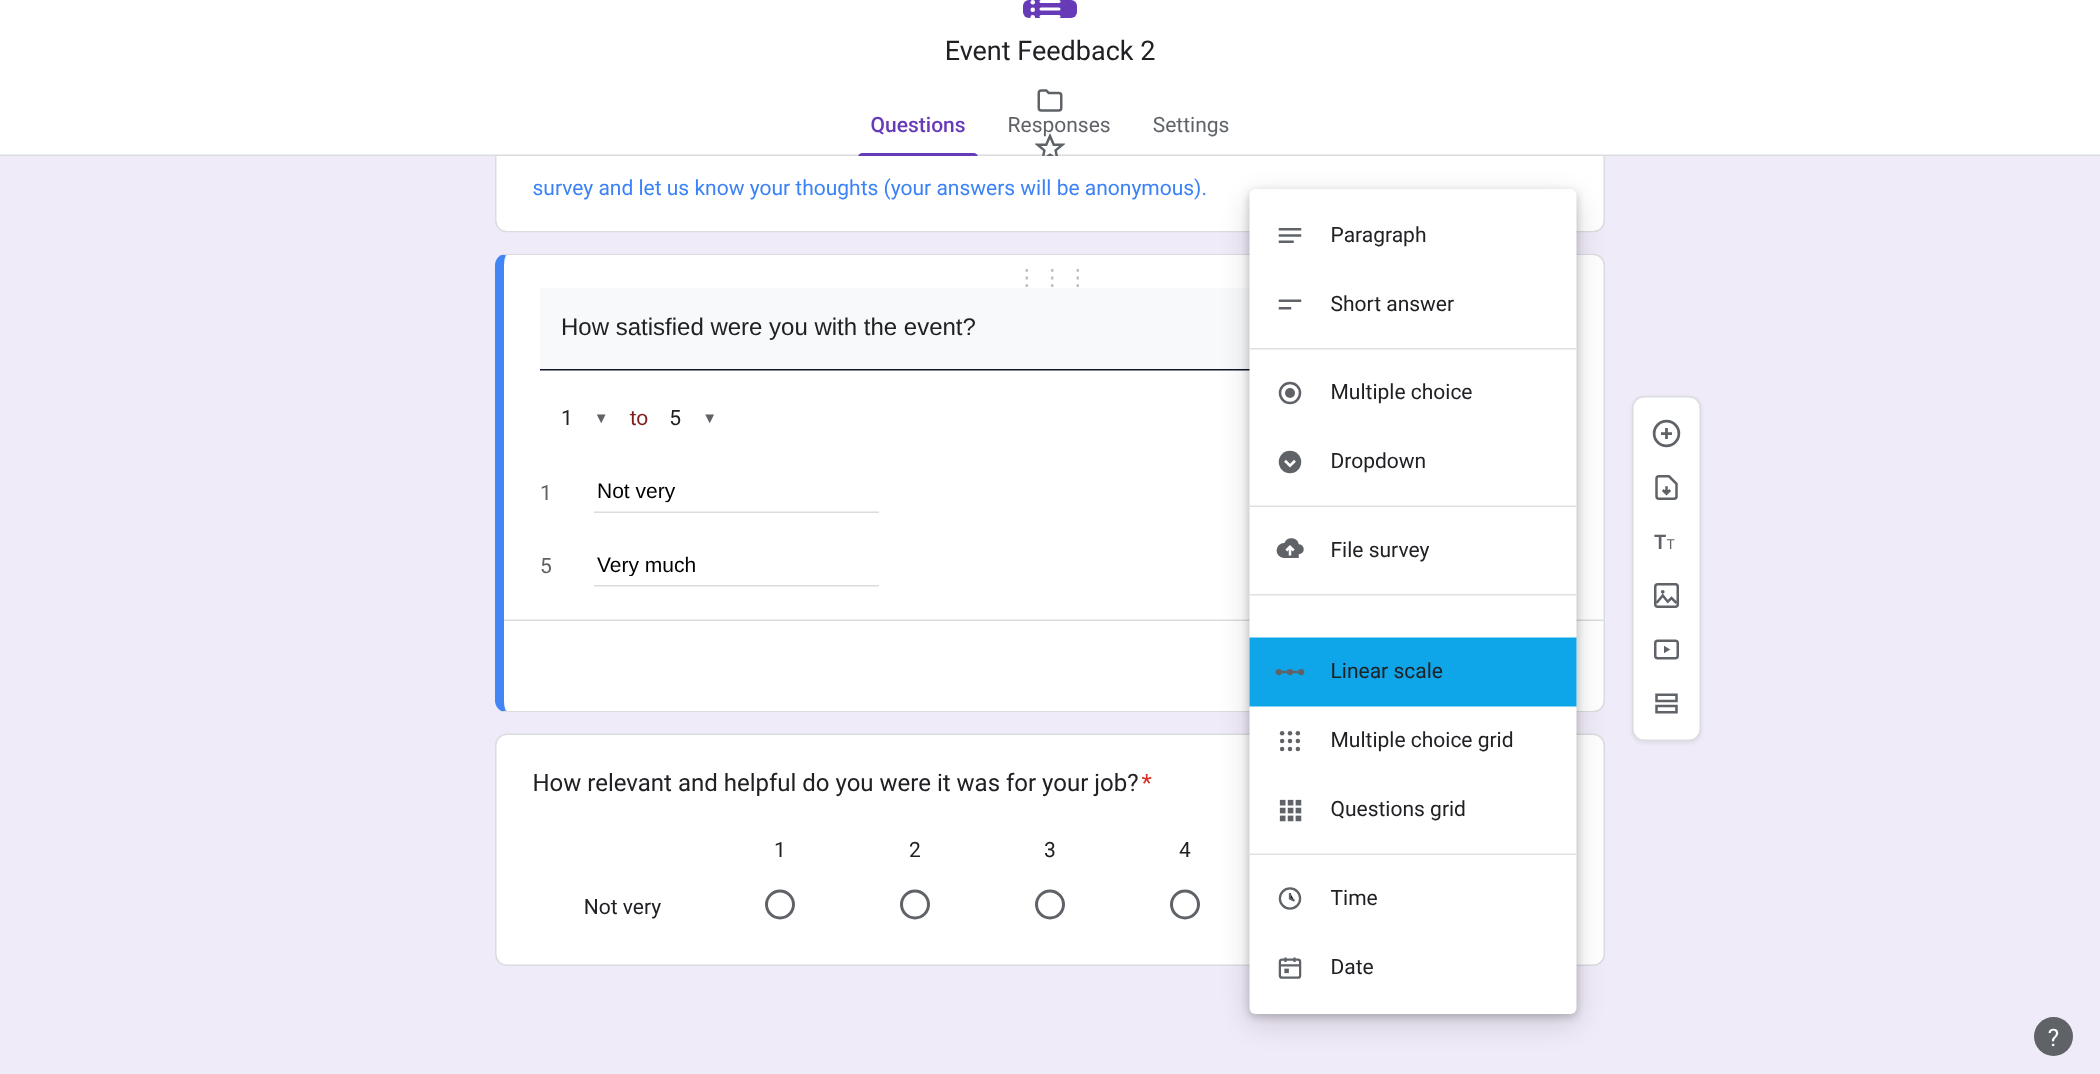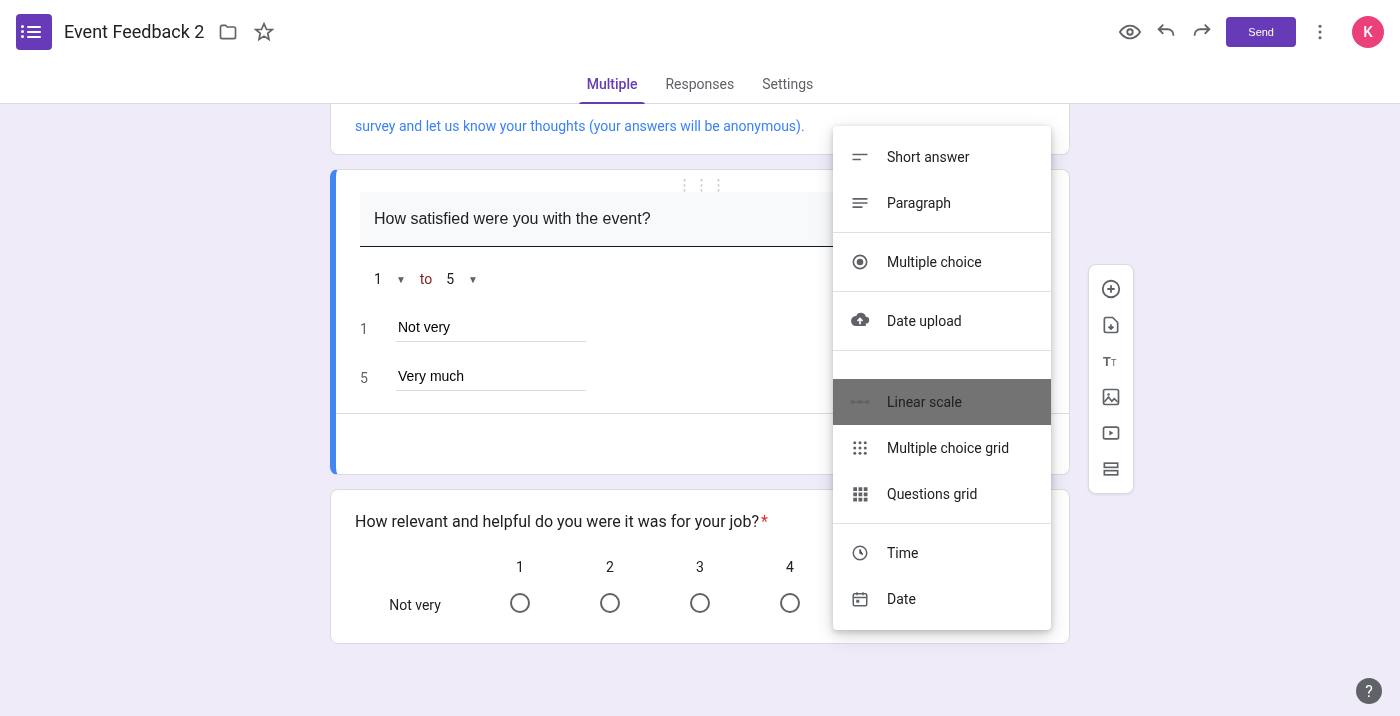--- a/index.html
+++ b/index.html
@@ -10,20 +10,21 @@
       overflow-x: hidden;
     }
     .header {
       display: flex;
       align-items: center;
       background: #fff;
       height: 64px;
       padding: 0 16px;
       border-bottom: 1px solid transparent;
       gap: 12px;
+      flex-direction: column;
     }
     .logo {
       width: 36px; height: 36px;
       background: #673ab7;
       border-radius: 4px;
       display: flex; align-items: center; justify-content: center;
       position: relative;
     }
     .logo::before {
       content: "";
@@ -245,21 +246,21 @@
       z-index: 100;
     }
     .menu-item {
       display: flex;
       align-items: center;
       gap: 16px;
       padding: 12px 16px;
       font-size: 14px;
       cursor: pointer;
     }
-    .menu-item.selected { background: #737373; margin-top: 28px; }
+    .menu-item.selected { background: #0ea5e9; margin-top: 28px; }
     .menu-icon { width: 22px; height: 22px; color: #5f6368; display:flex; align-items:center; justify-content:center; }
     .menu-divider { height: 1px; background: #e0e0e0; margin: 6px 0; }
 
     
     .side-toolbar {
       position: absolute;
       top: 160px;
       left: 1088px;
       width: 46px;
       background: #fff;
@@ -334,21 +335,21 @@
     <svg width="20" height="20" viewBox="0 0 24 24">
         <circle cx="12" cy="5" r="1.8" fill="currentColor"></circle>
         <circle cx="12" cy="12" r="1.8" fill="currentColor"></circle>
         <circle cx="12" cy="19" r="1.8" fill="currentColor"></circle>
       </svg>
   </div>
   <div class="avatar">K</div>
 </div>
 
 <div class="tabs">
-  <div class="tab active">Multiple</div>
+  <div class="tab active">Questions</div>
   <div class="tab">Responses</div>
   <div class="tab">Settings</div>
 </div>
 
 <div class="canvas">
   <div class="form-wrap">
 
     <div class="card desc-card">
       <div class="desc-text">survey and let us know your thoughts (your answers will be anonymous).</div>
     </div>
@@ -418,52 +419,61 @@
         <div class="scale-label">Very much</div>
       </div>
     </div>
 
   </div>
 
   <div class="type-menu">
     <div class="menu-item">
       <div class="menu-icon">
         <svg width="20" height="20" viewBox="0 0 24 24">
+            <path stroke="currentColor" stroke-width="2" d="M3 7h18M3 12h18M3 17h12"></path>
+          </svg>
+      </div>
+      <span>Paragraph</span>
+    </div>
+    <div class="menu-item">
+      <div class="menu-icon">
+        <svg width="20" height="20" viewBox="0 0 24 24">
             <path stroke="currentColor" stroke-width="2" d="M3 9h18M3 15h10"></path>
           </svg>
       </div>
       <span>Short answer</span>
-    </div>
-    <div class="menu-item">
-      <div class="menu-icon">
-        <svg width="20" height="20" viewBox="0 0 24 24">
-            <path stroke="currentColor" stroke-width="2" d="M3 7h18M3 12h18M3 17h12"></path>
-          </svg>
-      </div>
-      <span>Paragraph</span>
     </div>
     <div class="menu-divider"></div>
     <div class="menu-item">
       <div class="menu-icon">
         <svg width="20" height="20" viewBox="0 0 24 24">
             <circle cx="12" cy="12" r="8" fill="none" stroke="currentColor" stroke-width="2"></circle>
             <circle cx="12" cy="12" r="4" fill="currentColor"></circle>
           </svg>
       </div>
       <span>Multiple choice</span>
     </div>
+    <div class="menu-item">
+      <div class="menu-icon">
+        <svg width="20" height="20" viewBox="0 0 24 24">
+            <circle cx="12" cy="12" r="9" fill="currentColor"></circle>
+            <path d="M8 11l4 4 4-4" stroke="#fff" stroke-width="2" fill="none"></path>
+          </svg>
+      </div>
+      <span>Dropdown</span>
+    </div>
     <div class="menu-divider"></div>
     <div class="menu-item">
       <div class="menu-icon">
         <svg width="20" height="20" viewBox="0 0 24 24">
             <path fill="currentColor" d="M19 15a4 4 0 000-8 6 6 0 00-11.5-1A5 5 0 007 18h12v-3z"></path>
             <path d="M12 9v7M9 12l3-3 3 3" stroke="#fff" stroke-width="2" fill="none"></path>
           </svg>
       </div>
-      <span>Date upload</span>
+      <span>File survey</span>
     </div>
     <div class="menu-divider"></div>
     <div class="menu-item selected">
       <div class="menu-icon">
         <svg width="20" height="10" viewBox="0 0 24 10">
             <circle cx="3" cy="5" r="2.5" fill="currentColor"></circle>
             <circle cx="12" cy="5" r="2.5" fill="currentColor"></circle>
             <circle cx="21" cy="5" r="2.5" fill="currentColor"></circle>
             <path stroke="currentColor" stroke-width="2" d="M3 5h18"></path>
           </svg>

